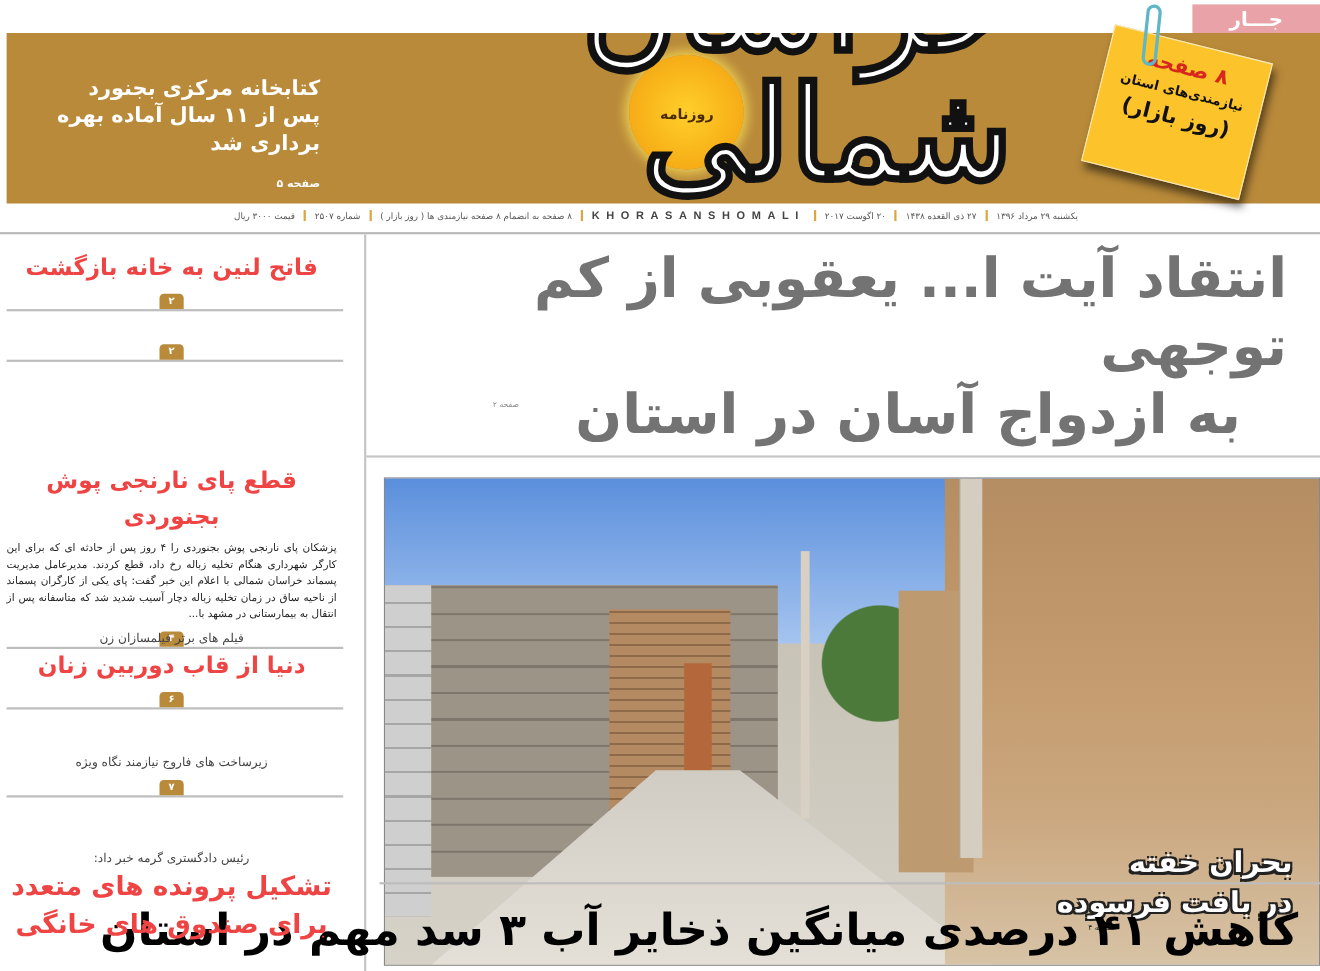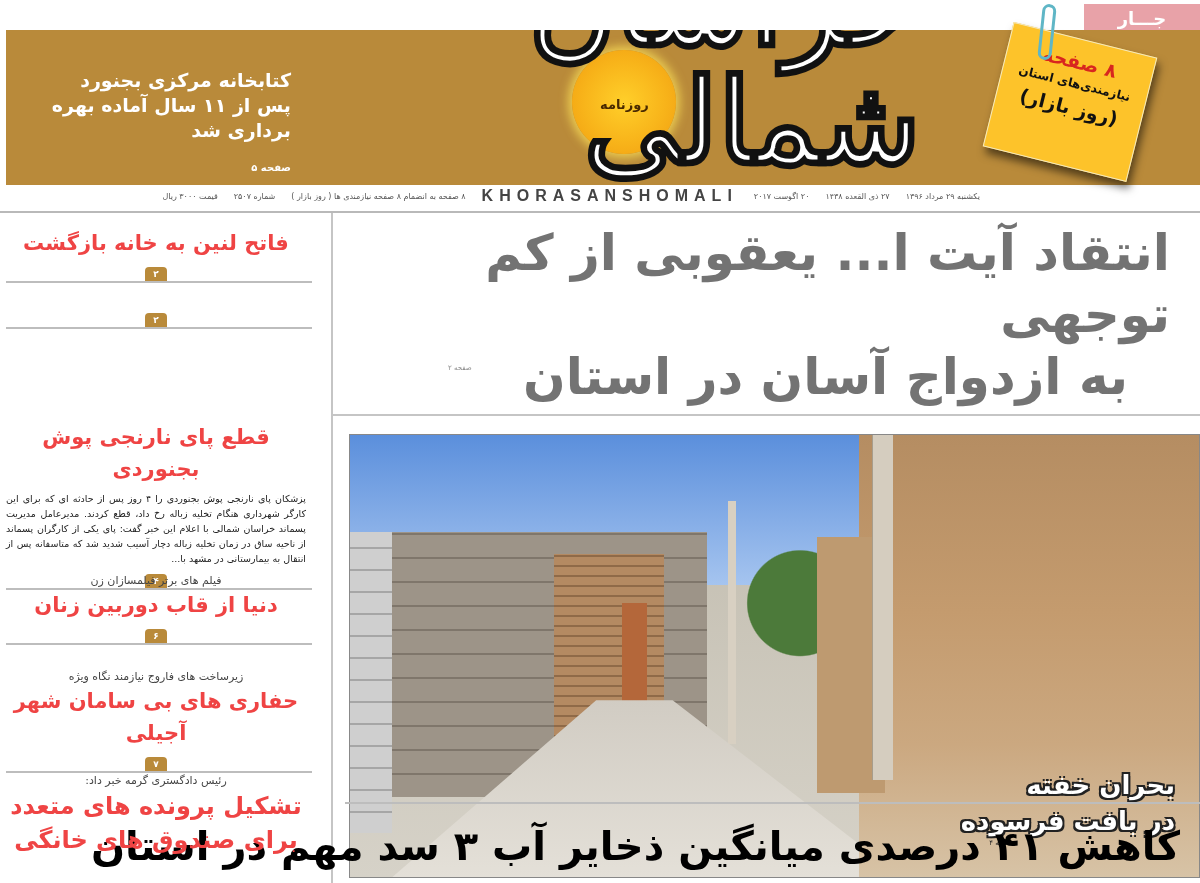--- a/index.html
+++ b/index.html
@@ -53,21 +53,21 @@
     position: absolute; left: 1040px; top: 4px; width: 14px; height: 56px;
     border: 3px solid #5fb6c6; border-radius: 8px; transform: rotate(6deg);
   }
 
   
   .info-strip {
     position: absolute; top: 188px; left: 200px; width: 780px; height: 16px;
     display: flex; align-items: center; gap: 8px; font-size: 8px; color: #555; white-space: nowrap;
   }
   .info-strip .sep { width: 2px; height: 10px; background: #d9a640; }
-  .info-strip .brand { font-family: "Liberation Sans", sans-serif; letter-spacing: 6px; font-size: 16px; color: #444; font-weight: bold; direction: ltr; }
+  .info-strip .brand { font-family: "Liberation Sans", sans-serif; letter-spacing: 6px; font-size: 10px; color: #444; font-weight: bold; direction: ltr; }
 
   .hr-top { position: absolute; top: 211px; left: 0; width: 1200px; height: 2px; background: #b9b9b9; }
 
   
   .vdivider { position: absolute; top: 213px; left: 331px; width: 2px; height: 670px; background: #c5c5c5; }
 
   
   .main-headline {
     position: absolute; top: 222px; left: 350px; width: 830px; text-align: center;
     font-weight: bold; font-size: 50px; line-height: 62px; color: #737373;
@@ -217,23 +217,22 @@
     <div class="rule"></div>
   </div>
 
   <div class="story" style="top:360px;">
     <div class="kicker">فیلم های برتر فیلمسازان زن</div>
     <div class="title">دنیا از قاب دوربین زنان</div>
     <div class="page-badge">۶</div>
     <div class="rule"></div>
   </div>
 
-  <div class="story" style="top:456px;">
+  <div class="story" style="top:472px;">
     <div class="kicker">زیرساخت های فاروج نیازمند نگاه ویژه</div>
-    <div class="title">حفاری های بی سامان شهر آجیلی</div>
     <div class="page-badge">۷</div>
     <div class="rule"></div>
   </div>
 
   <div class="story" style="top:560px;">
     <div class="kicker">رئیس دادگستری گرمه خبر داد:</div>
     <div class="title" style="font-size:24px; line-height:34px;">تشکیل پرونده های متعدد برای صندوق های خانگی</div>
   </div>
 </div>
 

